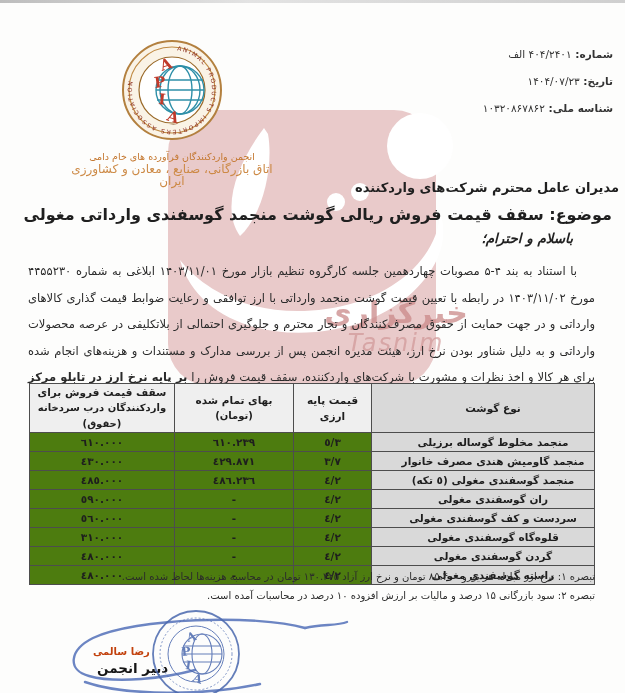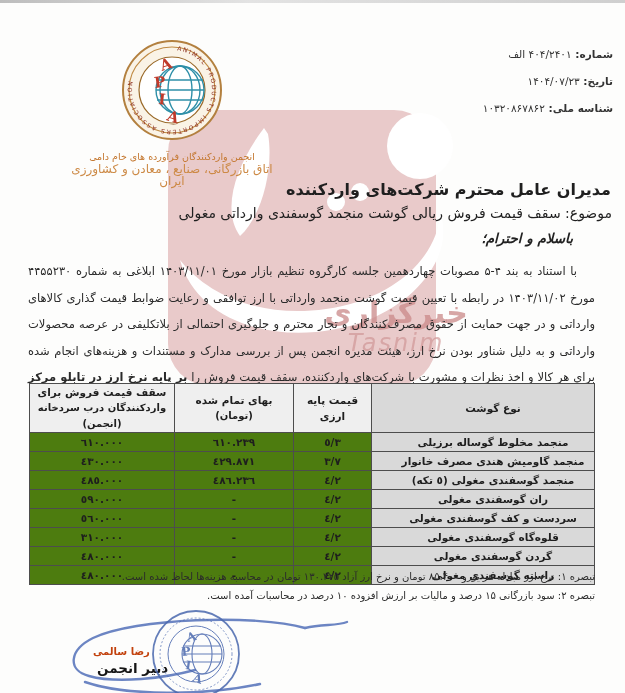--- a/index.html
+++ b/index.html
@@ -26,22 +26,22 @@
   .logo-wrap{position:absolute;top:38px;left:62px;width:220px;text-align:center;}
   .logo-captions{margin-top:4px;color:#c4772f;direction:rtl;}
   .cap1{font-size:9.5px;font-weight:normal;line-height:13px;}
   .cap2{font-size:12px;line-height:12px;color:#cd8a46;}
 
   .meta{position:absolute;top:48px;right:12px;text-align:right;direction:rtl;font-size:10.5px;color:#333;}
   .meta-row{margin-bottom:15px;font-weight:bold;letter-spacing:0;}
   .meta-row .lbl{font-weight:bold;}
   .meta-row .val{font-weight:normal;}
 
-  .recipient{position:absolute;top:180px;right:14px;direction:rtl;font-size:16px;font-weight:bold;color:#1f1f1f;}
-  .subject{position:absolute;top:205px;right:13px;direction:rtl;font-size:14px;font-weight:normal;color:#1f1f1f;}
+  .recipient{position:absolute;top:180px;right:6px;direction:rtl;font-size:13px;font-weight:bold;color:#1f1f1f;}
+  .subject{position:absolute;top:205px;right:13px;direction:rtl;font-size:16px;font-weight:bold;color:#1f1f1f;}
   .salutation{position:absolute;top:230px;right:52px;direction:rtl;font-size:13.5px;font-weight:bold;font-style:italic;color:#222;}
 
   .body-par{
     position:absolute;top:258px;right:30px;left:28px;direction:rtl;
     text-align:justify;font-size:11.5px;line-height:26.5px;color:#2a2a2a;
     text-indent:18px;
   }
   .body-bold{font-weight:bold;}
   .body-bold-date{font-weight:bold;font-size:13px;}
 
@@ -153,21 +153,21 @@
       <thead>
         <tr>
           <th class="shade">نوع گوشت</th>
           <th>قیمت پایه ارزی</th>
           <th>
             <div>بهای تمام شده</div>
             <div class="hdr-sub">(تومان)</div>
           </th>
           <th>
             <div>سقف قیمت فروش برای</div>
-            <div class="hdr-sub">واردکنندگان درب سردخانه (انجمن)</div>
+            <div class="hdr-sub">واردکنندگان درب سردخانه (حقوق)</div>
           </th>
         </tr>
       </thead>
       <tbody>
         <tr>
           <td class="shade">منجمد مخلوط گوساله برزیلی</td>
           <td>٥/٣</td>
           <td>٦١٠.٢٣٩</td>
           <td>٦١٠.٠٠٠</td>
         </tr>

